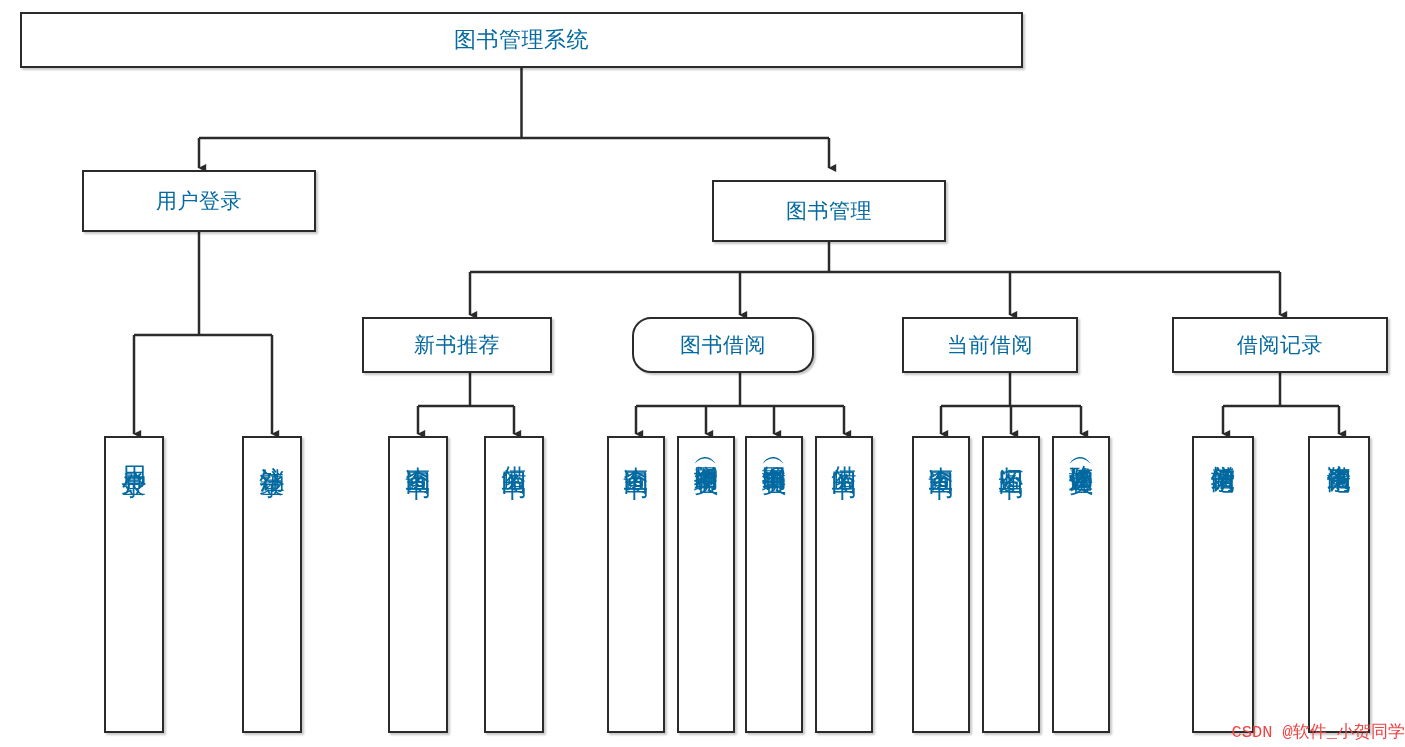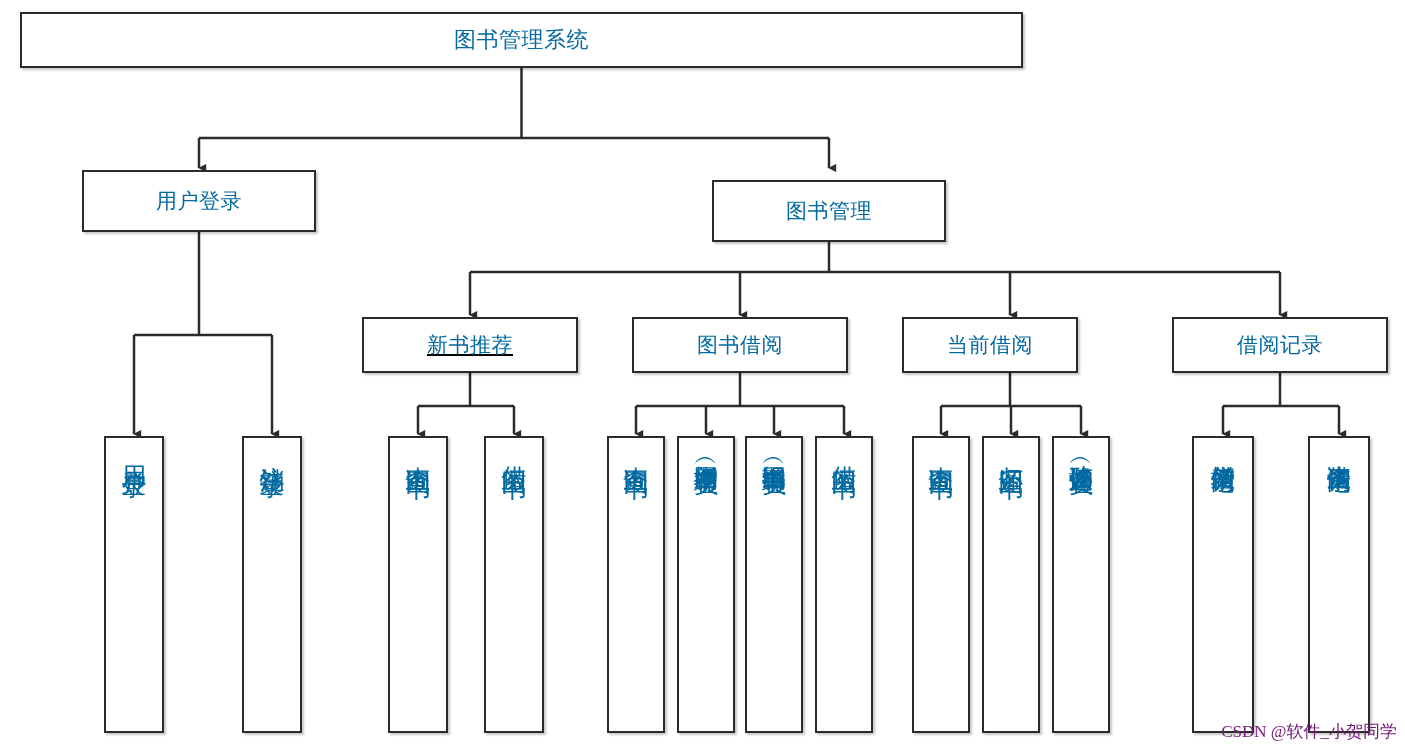--- a/index.html
+++ b/index.html
@@ -61,27 +61,27 @@
     line-height: 1.08;
     letter-spacing: 3px;
     white-space: nowrap;
   }
   .node.vertical.tight .label {
     font-size: 24px;
     letter-spacing: 1px;
   }
   #watermark {
     position: absolute;
-    right: 8px;
+    right: 0;
     bottom: 4px;
     font-size: 17px;
-    color: #701a75;
+    color: #ef4444;
     z-index: 5;
     white-space: nowrap;
-    font-family: Liberation Serif, serif;
+    font-family: Liberation Mono, monospace;
   }
 </style>
 </head>
 <body>
 
 <div id="canvas">
 
   <svg id="edges" viewBox="0 0 1405 747" xmlns="http://www.w3.org/2000/svg">
     <defs>
       <marker id="arrowhead" markerWidth="9" markerHeight="9" refX="4.2" refY="7.6" orient="auto" markerUnits="userSpaceOnUse">
@@ -128,24 +128,24 @@
   <div id="nodes">
       <div class="node horizontal root" style="left: 20px; top: 12px; width: 1003px; height: 56px;">
         <span class="label">图书管理系统</span>
       </div>
       <div class="node horizontal" style="left: 82px; top: 170px; width: 234px; height: 62px;">
         <span class="label">用户登录</span>
       </div>
       <div class="node horizontal" style="left: 712px; top: 180px; width: 234px; height: 62px; justify-content: center;">
         <span class="label">图书管理</span>
       </div>
-      <div class="node horizontal" style="left: 362px; top: 317px; width: 216px; height: 56px; text-decoration: underline;">
+      <div class="node horizontal" style="left: 362px; top: 317px; width: 190px; height: 56px;">
         <span class="label">新书推荐</span>
       </div>
-      <div class="node horizontal" style="left: 632px; top: 317px; width: 216px; height: 56px;">
+      <div class="node horizontal" style="left: 632px; top: 317px; width: 182px; height: 56px; border-radius: 19px;">
         <span class="label">图书借阅</span>
       </div>
       <div class="node horizontal" style="left: 902px; top: 317px; width: 176px; height: 56px;">
         <span class="label">当前借阅</span>
       </div>
       <div class="node horizontal" style="left: 1172px; top: 317px; width: 216px; height: 56px;">
         <span class="label">借阅记录</span>
       </div>
       <div class="node vertical" style="left: 104px; top: 436px; width: 60px; height: 297px;">
         <span class="label">用户登录</span>

